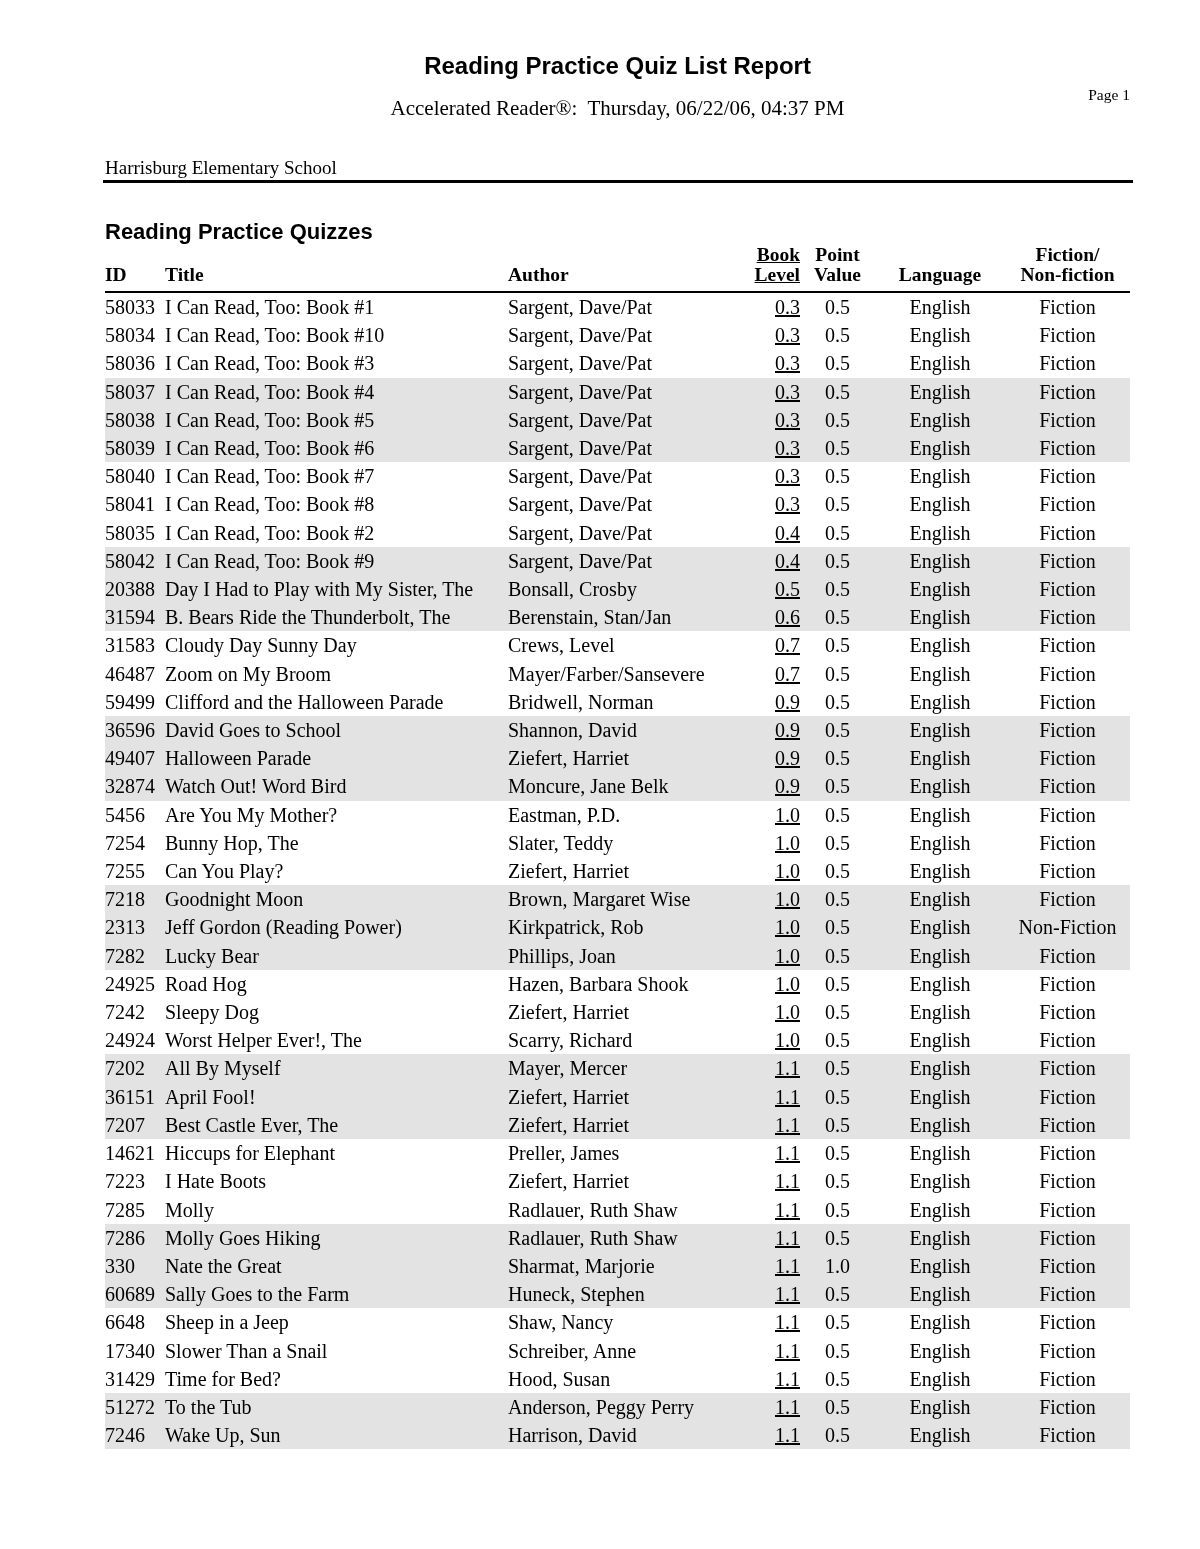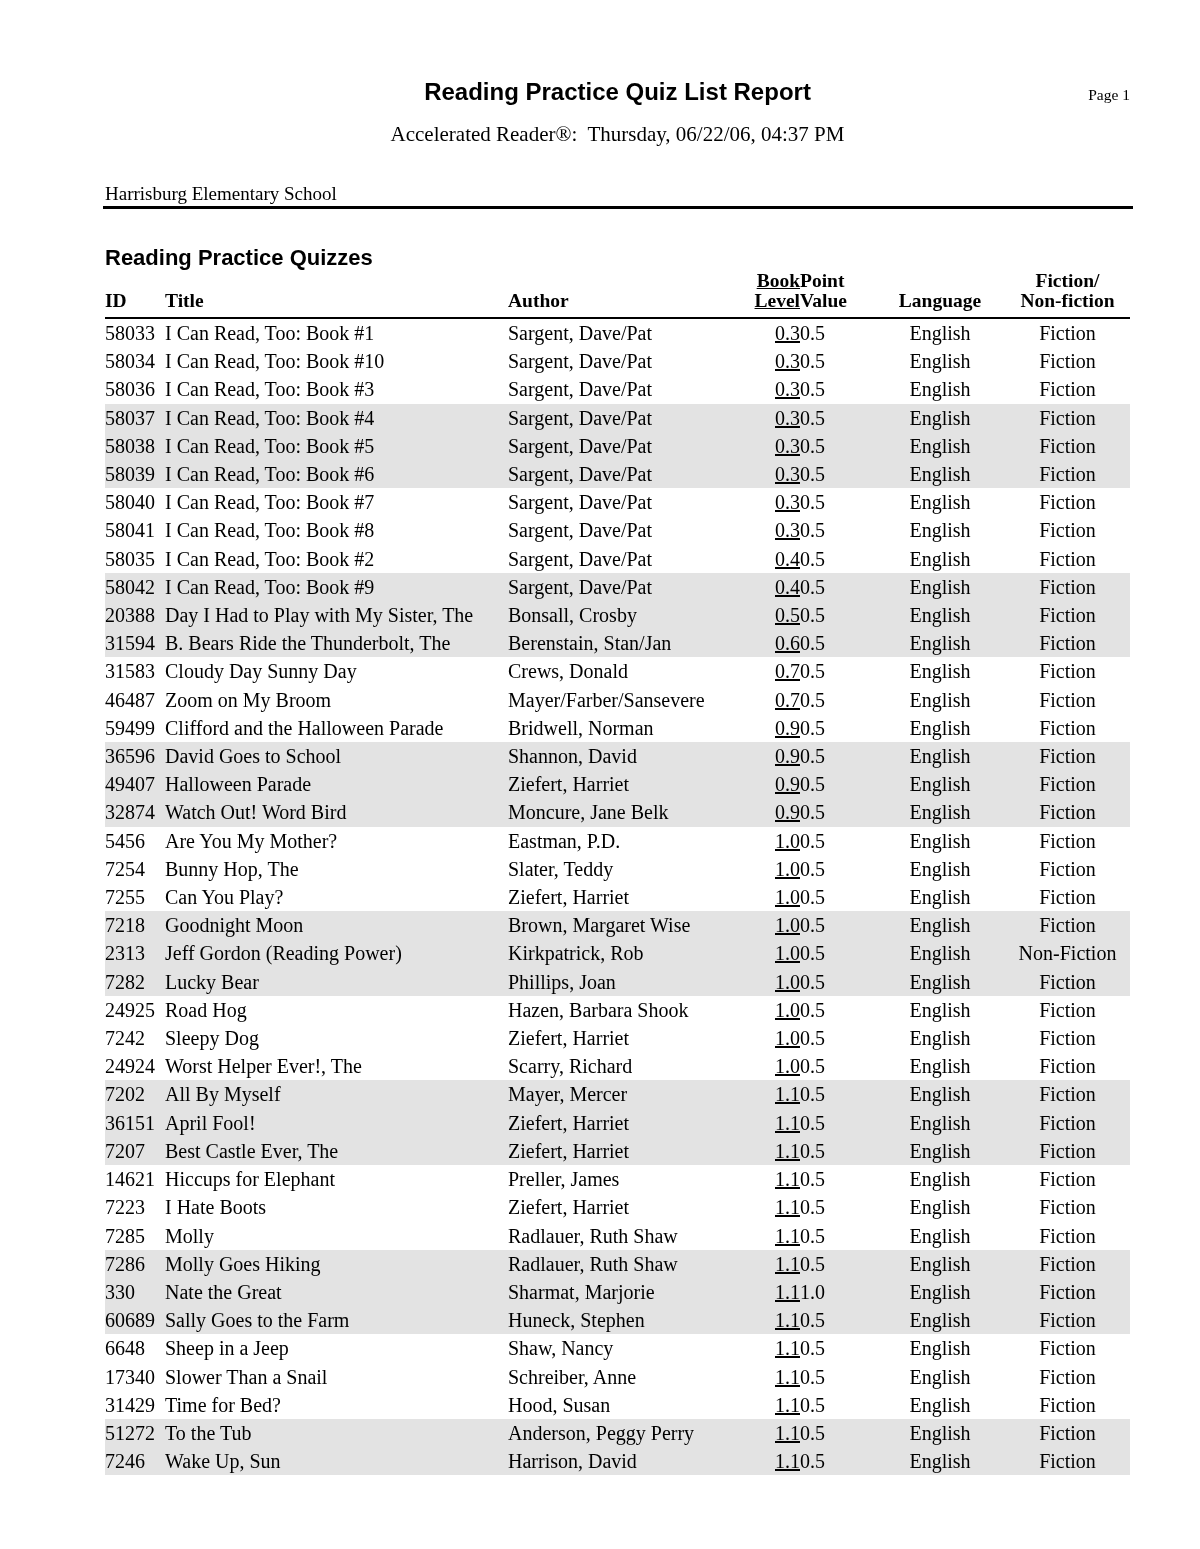--- a/index.html
+++ b/index.html
@@ -10,21 +10,21 @@
     background: #ffffff;
     color: #000000;
     font-family: "Liberation Serif", serif;
     overflow: hidden;
   }
   .content {
     width: 1025px;
     margin-left: 105px;
   }
   .title-wrap {
-    padding-top: 78px;
+    padding-top: 52px;
     text-align: center;
   }
   .report-title {
     margin: 0;
     font-family: "Liberation Sans", sans-serif;
     font-weight: bold;
     font-size: 24px;
     line-height: 28px;
     color: #000000;
   }
@@ -84,21 +84,21 @@
     padding: 0;
     white-space: nowrap;
     overflow: hidden;
   }
   tr.shaded td { background: var(--row-shade, #e3e3e3); }
   .col-id          { width: 60px;  text-align: left; }
   .col-title       { width: 343px; text-align: left; padding-left: 20px; }
   th.col-title     { padding-left: 20px; }
   .col-author      { width: 237px; text-align: left; }
   .col-book_level  { width: 55px;  text-align: right; text-decoration: underline; }
-  .col-point_value { width: 75px;  text-align: left; }
+  .col-point_value { width: 75px;  text-align: center; }
   .col-language    { width: 130px; text-align: center; }
   .col-fiction     { width: 125px; text-align: center; }
 </style>
 </head>
 <body>
 
 <div class="page">
   <div class="content">
 
     <div class="title-wrap">
@@ -231,21 +231,21 @@
             <td class="col-title">B. Bears Ride the Thunderbolt, The</td>
             <td class="col-author">Berenstain, Stan/Jan</td>
             <td class="col-book_level">0.6</td>
             <td class="col-point_value">0.5</td>
             <td class="col-language">English</td>
             <td class="col-fiction">Fiction</td>
           </tr>
           <tr>
             <td class="col-id">31583</td>
             <td class="col-title">Cloudy Day Sunny Day</td>
-            <td class="col-author">Crews, Donald</td>
+            <td class="col-author">Crews, Level</td>
             <td class="col-book_level">0.7</td>
             <td class="col-point_value">0.5</td>
             <td class="col-language">English</td>
             <td class="col-fiction">Fiction</td>
           </tr>
           <tr>
             <td class="col-id">46487</td>
             <td class="col-title">Zoom on My Broom</td>
             <td class="col-author">Mayer/Farber/Sansevere</td>
             <td class="col-book_level">0.7</td>

